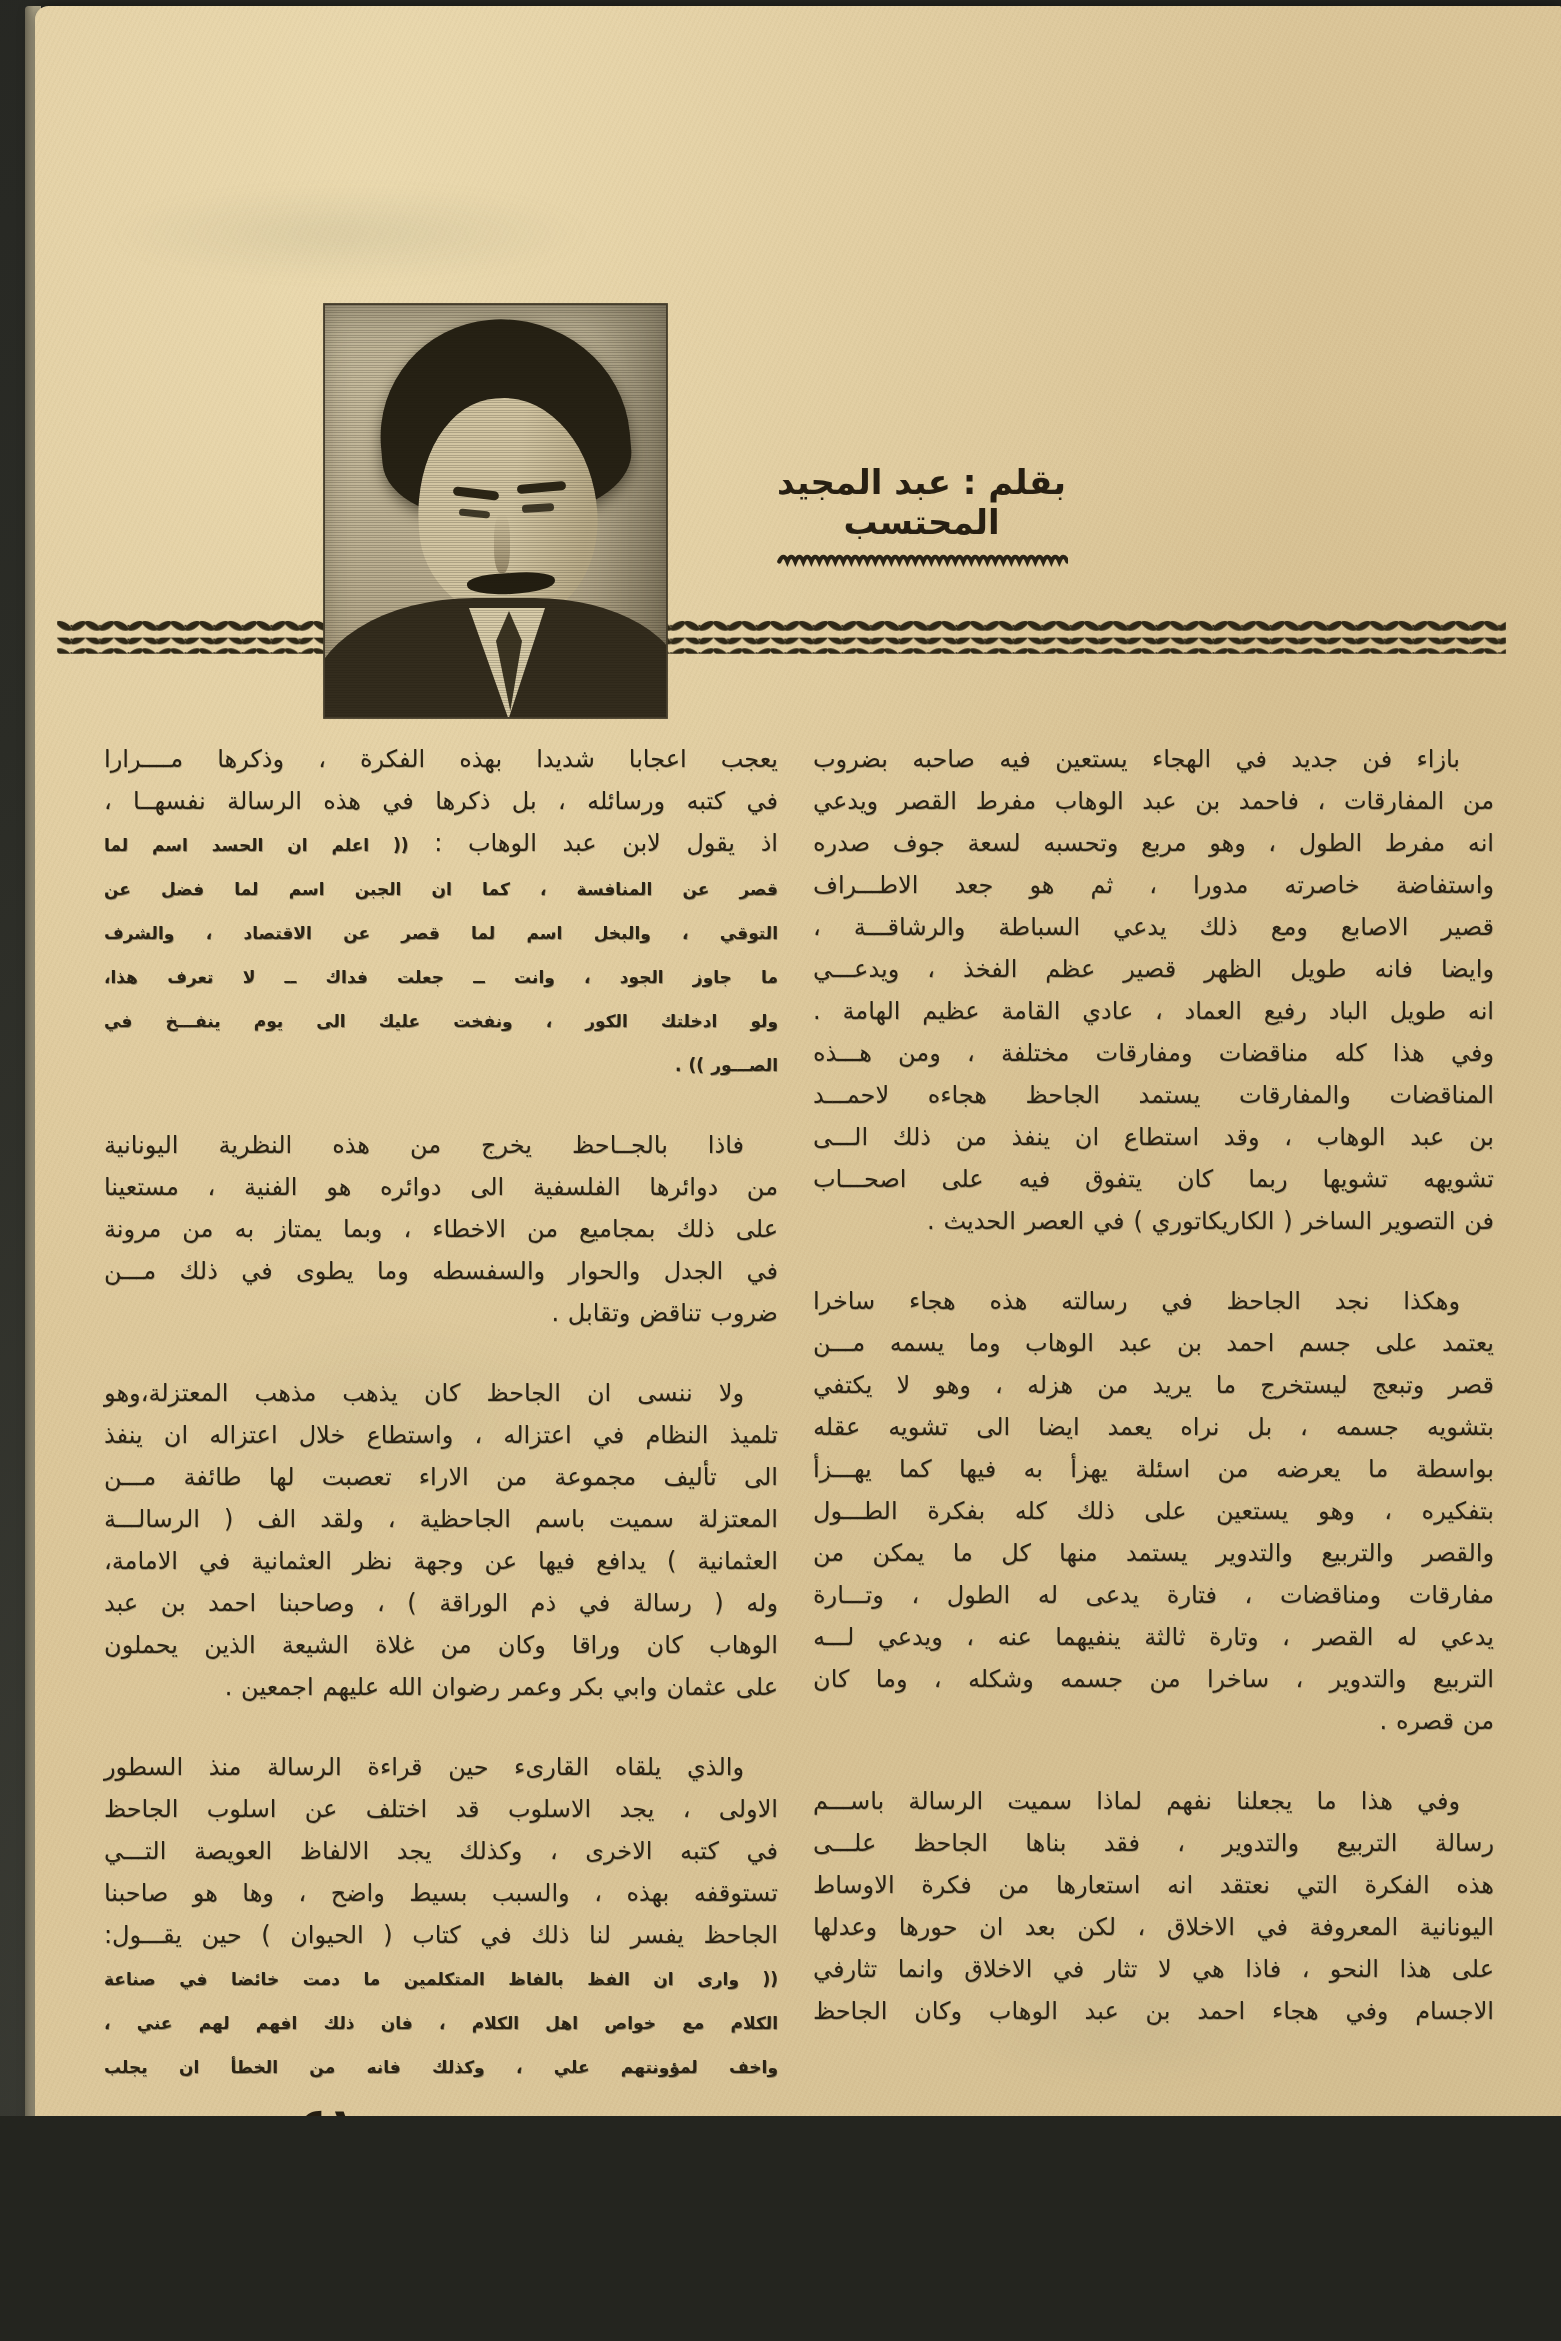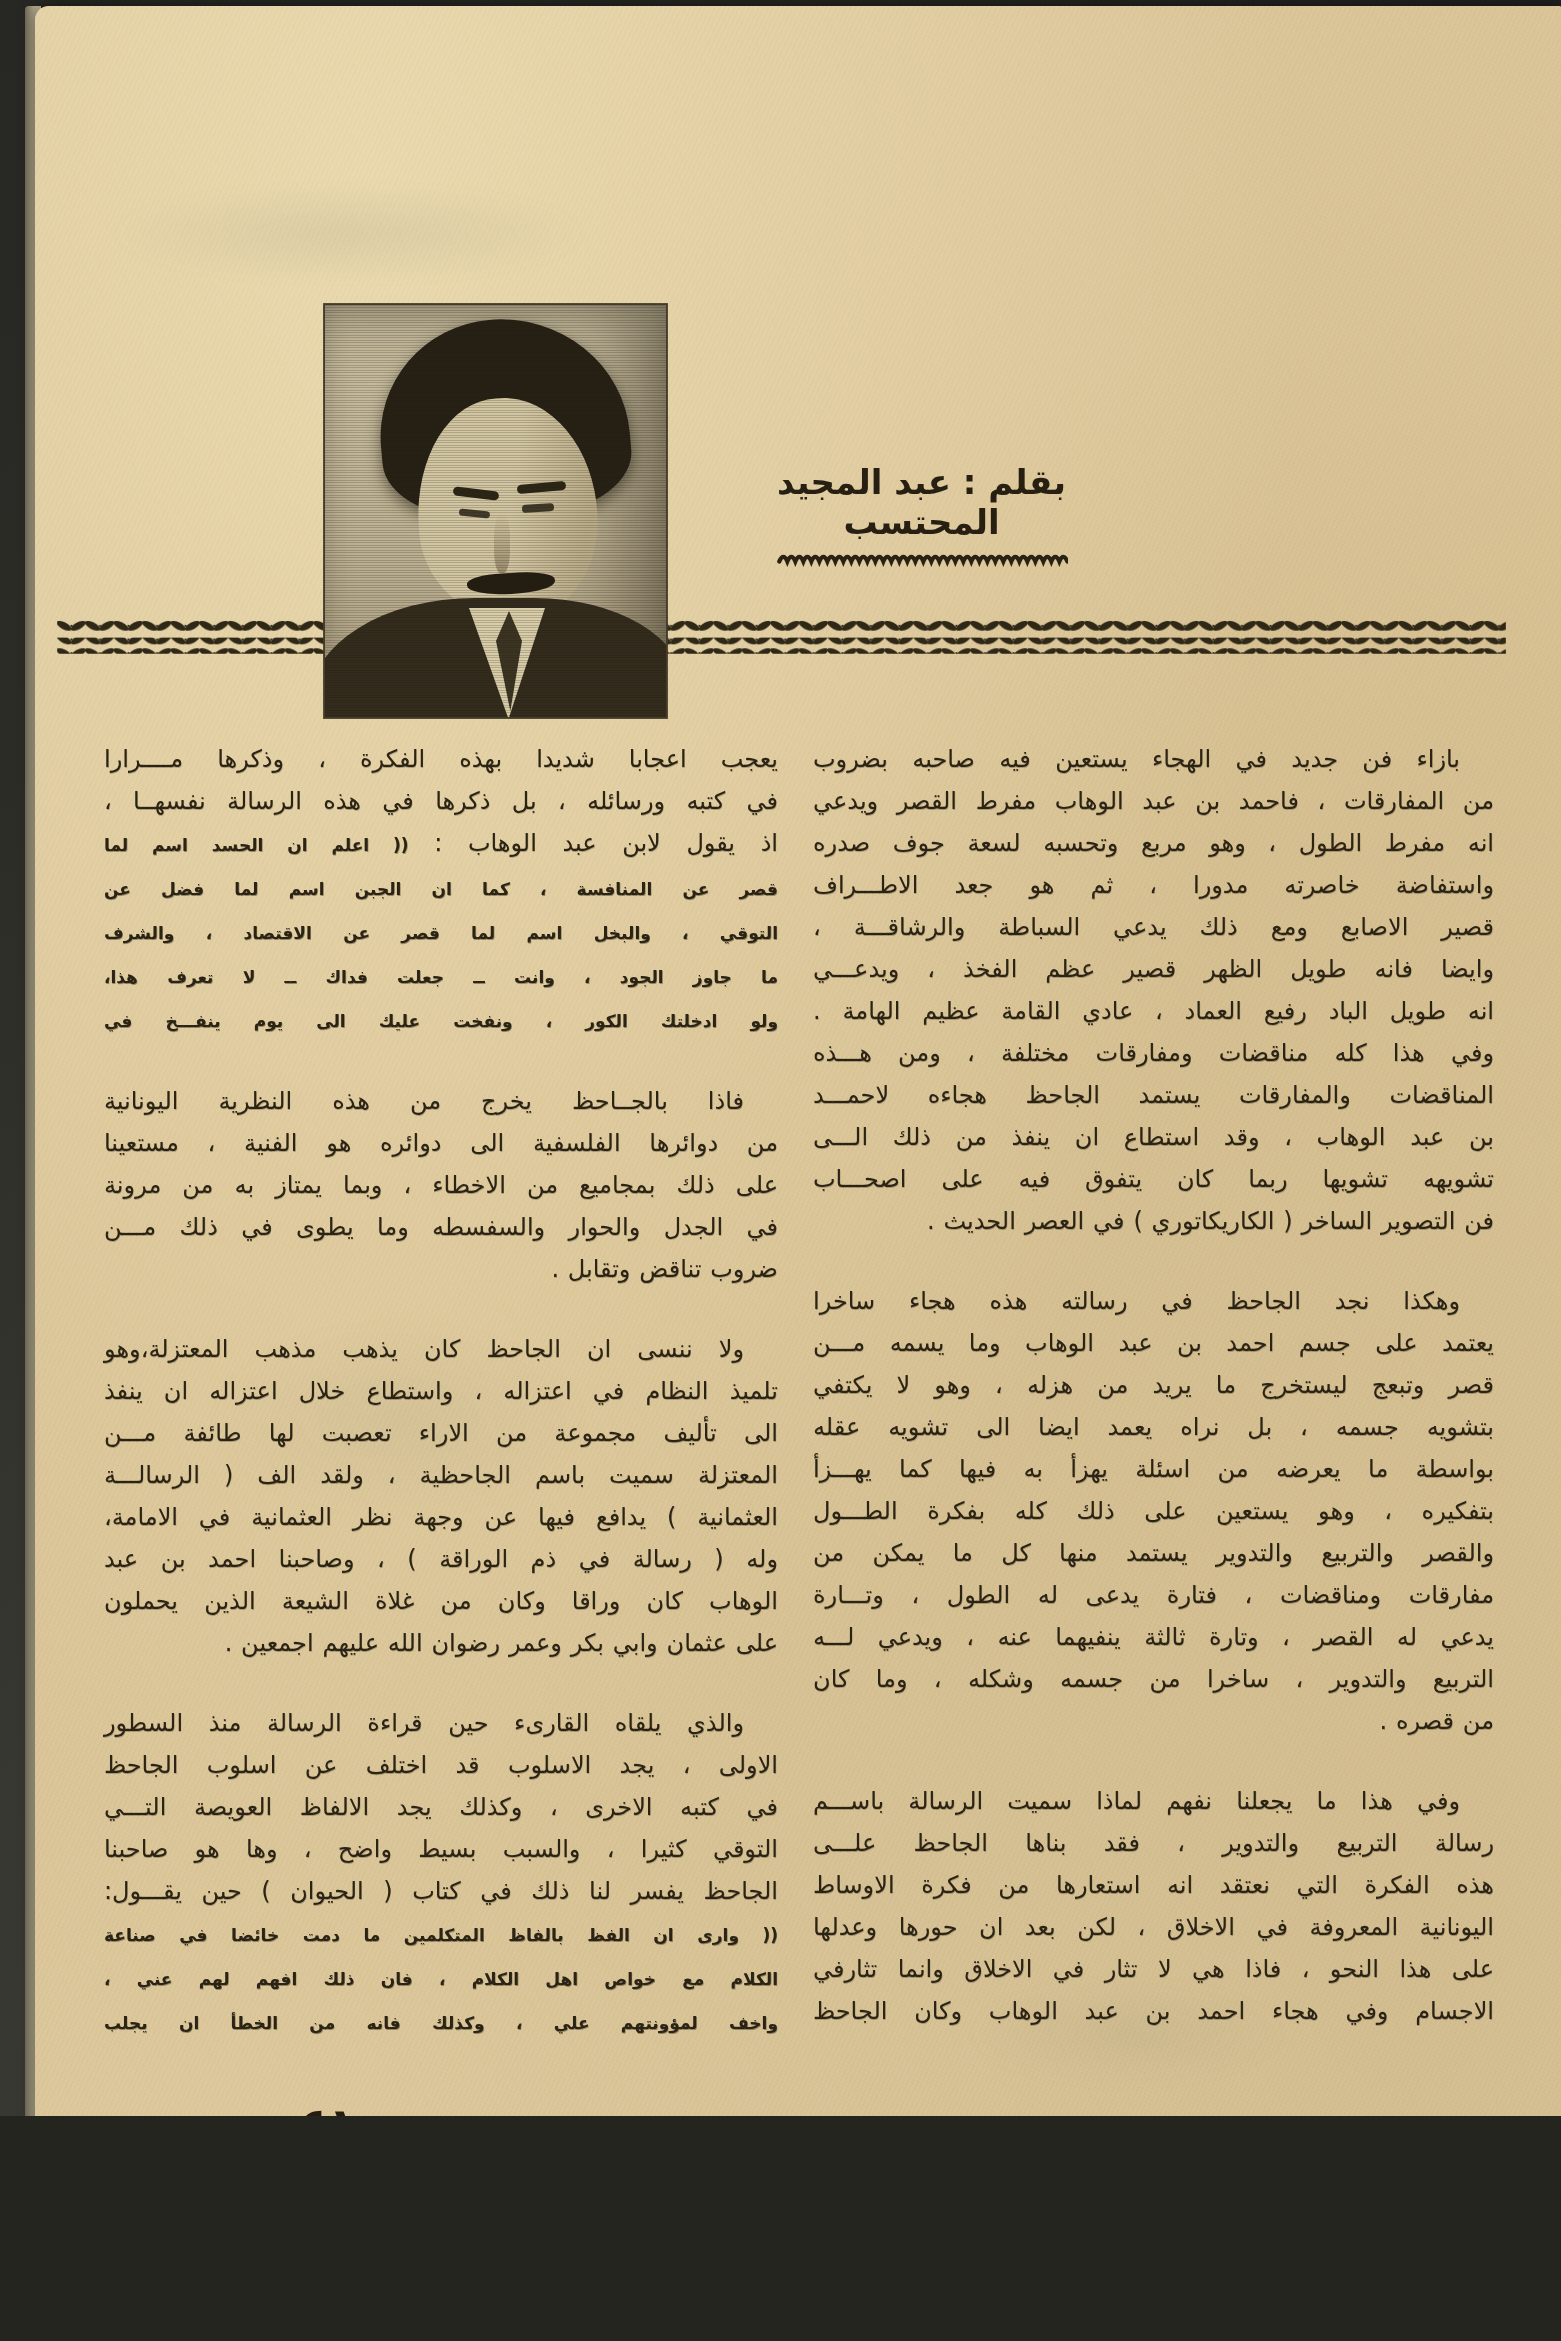--- a/index.html
+++ b/index.html
@@ -164,20 +164,21 @@
       </div>
     <div class="col col-l">
         <div class="para">
           <div class="line"><span>يعجب اعجابا شديدا بهذه الفكرة ، وذكرها مــــرارا</span></div>
           <div class="line"><span>في كتبه ورسائله ، بل ذكرها في هذه الرسالة نفسهــا ،</span></div>
           <div class="line"><span>اذ يقول لابن عبد الوهاب : </span><span class="b">(( اعلم ان الحسد اسم لما</span></div>
           <div class="line"><span class="b">قصر عن المنافسة ، كما ان الجبن اسم لما فضل عن</span></div>
           <div class="line"><span class="b">التوقي ، والبخل اسم لما قصر عن الاقتصاد ، والشرف</span></div>
           <div class="line"><span class="b">ما جاوز الجود ، وانت ــ جعلت فداك ــ لا تعرف هذا،</span></div>
           <div class="line"><span class="b">ولو ادخلتك الكور ، ونفخت عليك الى يوم ينفـــخ في</span></div>
+          <div class="line endp"><span class="b">الصـــور )) .</span></div>
         </div>
         <div class="para">
           <div class="line first"><span>فاذا بالجــاحظ يخرج من هذه النظرية اليونانية</span></div>
           <div class="line"><span>من دوائرها الفلسفية الى دوائره هو الفنية ، مستعينا</span></div>
           <div class="line"><span>على ذلك بمجاميع من الاخطاء ، وبما يمتاز به من مرونة</span></div>
           <div class="line"><span>في الجدل والحوار والسفسطه وما يطوى في ذلك مـــن</span></div>
           <div class="line endp"><span>ضروب تناقض وتقابل .</span></div>
         </div>
         <div class="para">
           <div class="line first"><span>ولا ننسى ان الجاحظ كان يذهب مذهب المعتزلة،وهو</span></div>
@@ -186,21 +187,21 @@
           <div class="line"><span>المعتزلة سميت باسم الجاحظية ، ولقد الف ( الرسالـــة</span></div>
           <div class="line"><span>العثمانية ) يدافع فيها عن وجهة نظر العثمانية في الامامة،</span></div>
           <div class="line"><span>وله ( رسالة في ذم الوراقة ) ، وصاحبنا احمد بن عبد</span></div>
           <div class="line"><span>الوهاب كان وراقا وكان من غلاة الشيعة الذين يحملون</span></div>
           <div class="line endp"><span>على عثمان وابي بكر وعمر رضوان الله عليهم اجمعين .</span></div>
         </div>
         <div class="para">
           <div class="line first"><span>والذي يلقاه القارىء حين قراءة الرسالة منذ السطور</span></div>
           <div class="line"><span>الاولى ، يجد الاسلوب قد اختلف عن اسلوب الجاحظ</span></div>
           <div class="line"><span>في كتبه الاخرى ، وكذلك يجد الالفاظ العويصة التـــي</span></div>
-          <div class="line"><span>التوقي كثيرا ، والسبب بسيط واضح ، وها هو صاحبنا</span></div>
+          <div class="line"><span>تستوقفه بهذه ، والسبب بسيط واضح ، وها هو صاحبنا</span></div>
           <div class="line"><span>الجاحظ يفسر لنا ذلك في كتاب ( الحيوان ) حين يقـــول:</span></div>
           <div class="line"><span class="b">(( وارى ان الفظ بالفاظ المتكلمين ما دمت خائضا في صناعة</span></div>
           <div class="line"><span class="b">الكلام مع خواص اهل الكلام ، فان ذلك افهم لهم عني ،</span></div>
           <div class="line"><span class="b">واخف لمؤونتهم علي ، وكذلك فانه من الخطأ ان يجلب</span></div>
         </div>
       </div>
   </div>
 
   <div class="pagenum">٤١</div>
 

